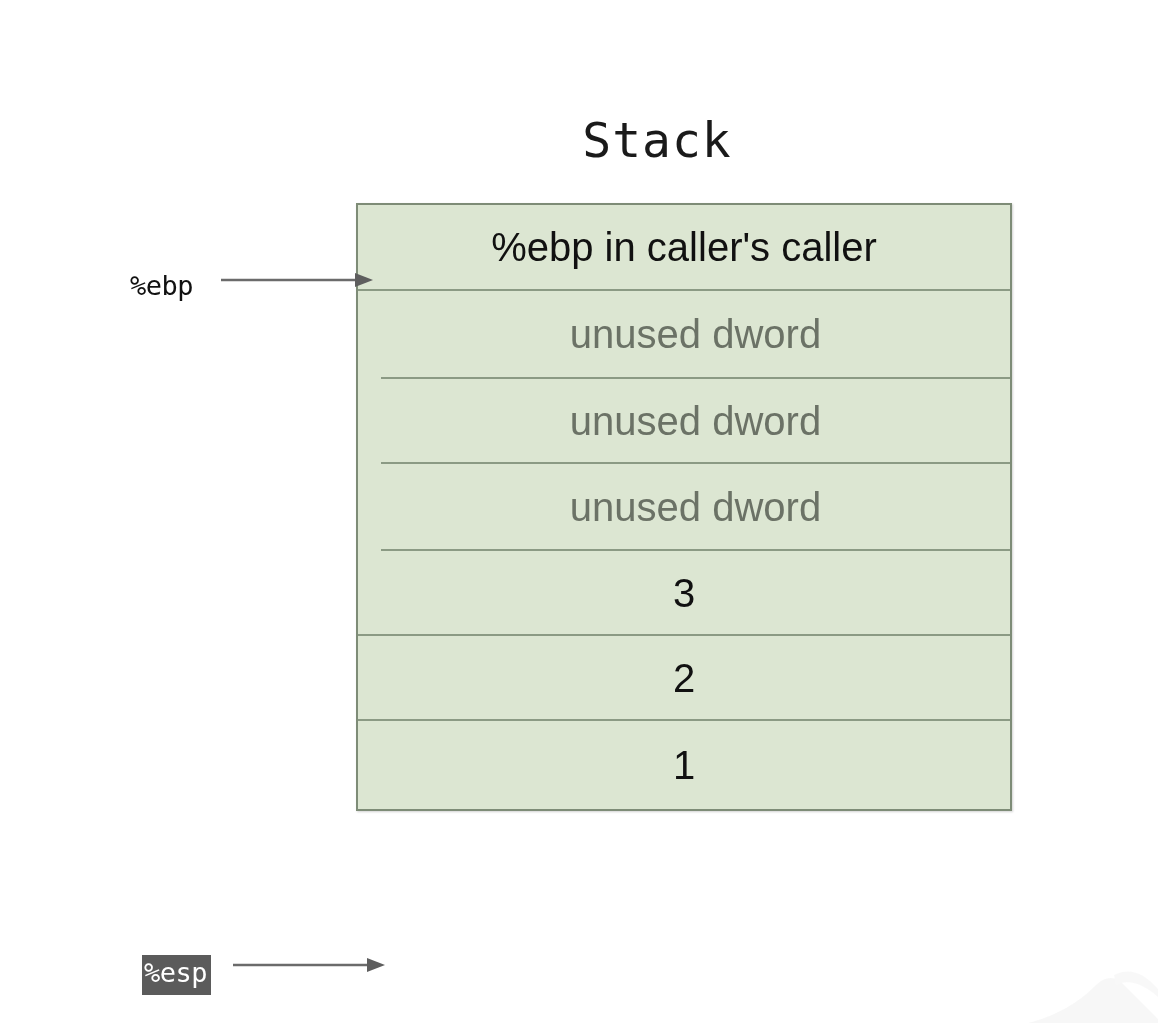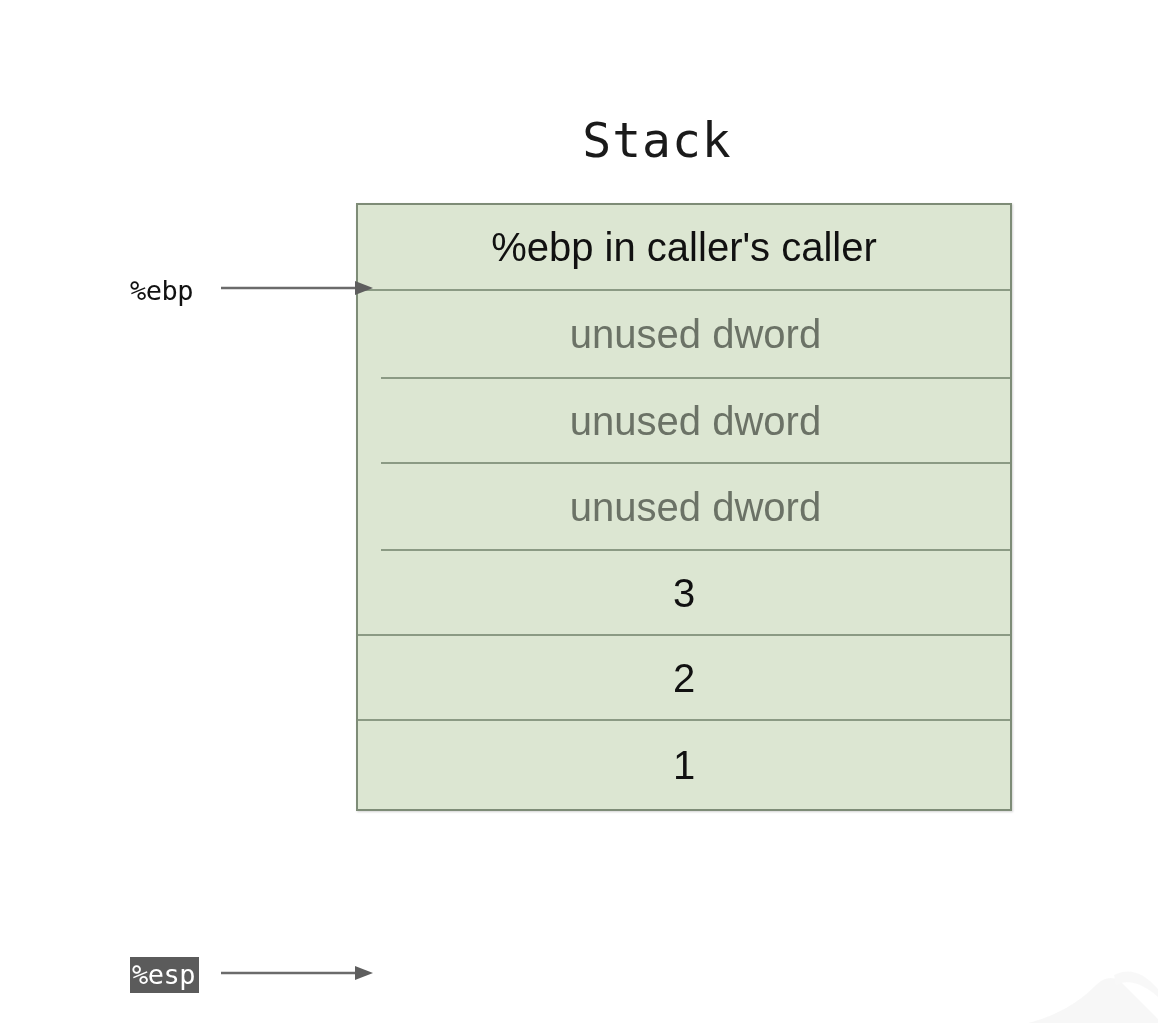--- a/index.html
+++ b/index.html
@@ -91,33 +91,33 @@
   .cell-label {
     display: block;
     white-space: nowrap;
   }
 
   
   .pointer {
     position: absolute;
     height: 40px;
     display: flex;
-    align-items: center;
   }
   .pointer-label {
     font-family: "DejaVu Sans Mono", "Liberation Mono", monospace;
     font-size: 27px;
     color: #111111;
     white-space: nowrap;
     letter-spacing: -0.5px;
   }
   .pointer-label.selected {
     background: #5b5b5b;
     color: #ffffff;
     padding: 2px 4px 3px 2px;
+    margin-left: 12px;
   }
   .pointer-arrow {
     margin-left: 14px;
   }
 
   #pointer-ebp {
     left: 130px;
     top: 270px;
   }
   #pointer-ebp .pointer-arrow { margin-left: 28px; }

